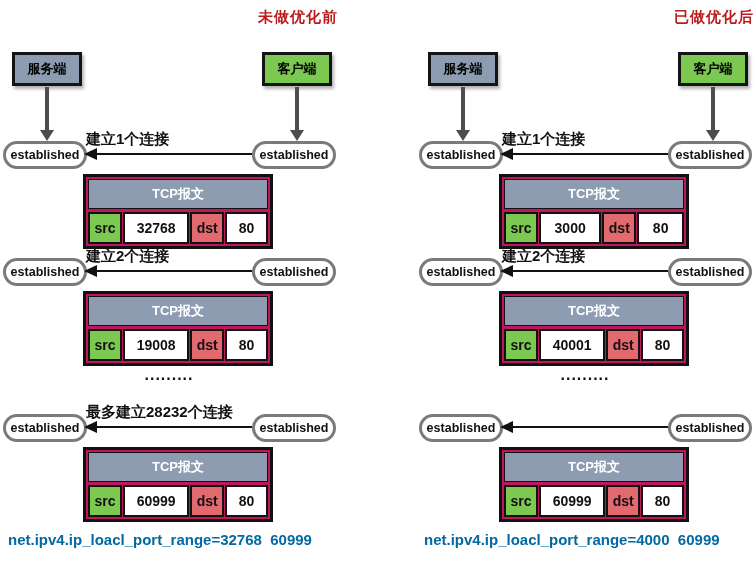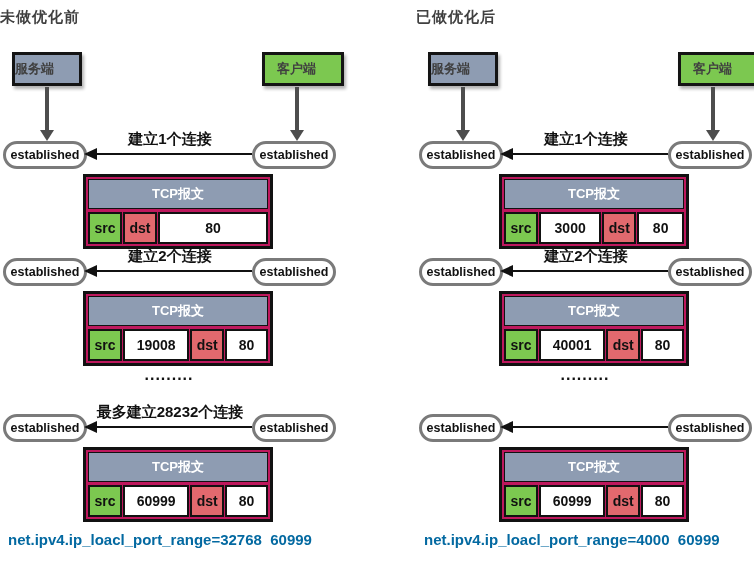--- a/index.html
+++ b/index.html
@@ -13,46 +13,46 @@
   html,body{margin:0;padding:0;}
   body{
     width:754px;height:561px;position:relative;background:#ffffff;
     font-family:"Liberation Sans", sans-serif;color:var(--ink);
     overflow:hidden;
   }
   .panel{position:absolute;top:0;width:338px;height:561px;}
   #panel-0{left:0;}
   #panel-1{left:416px;}
   .ptitle{
-    position:absolute;top:8px;left:0;width:100%;text-align:left;
-    font-size:15px;font-weight:bold;color:#404040;letter-spacing:1px;
+    position:absolute;top:8px;left:0;width:100%;text-align:right;
+    font-size:15px;font-weight:bold;color:#b91c1c;letter-spacing:1px;
   }
   .node{
     position:absolute;top:52px;width:64px;height:28px;
-    border:3px solid #141414;color:#404040;font-weight:bold;font-size:13px;
-    line-height:28px;
+    border:3px solid #141414;color:#000000;font-weight:bold;font-size:13px;
+    text-align:center;line-height:28px;
     box-shadow:2px 3px 3px rgba(0,0,0,0.30);
   }
   .server{left:12px;background:var(--header_blue);}
-  .client{left:262px;background:var(--green);padding-left:12px;}
+  .client{left:262px;background:var(--green);}
   .varrow{position:absolute;top:87px;width:14px;height:54px;}
   .va-server{left:40px;}
   .va-client{left:290px;}
   .varrow .stem{width:4px;height:43px;background:var(--arrow_gray);margin:0 auto;}
   .varrow .vhead{
     width:0;height:0;margin:0 auto;
     border-left:7px solid transparent;border-right:7px solid transparent;
     border-top:11px solid var(--arrow_gray);
   }
   .conn{position:absolute;left:0;width:338px;height:118px;}
   .r1{top:130px;}
   .r2{top:247px;}
   .r3{top:403px;}
   .clabel{
-    position:absolute;top:0;left:86px;width:168px;text-align:center;
+    position:absolute;top:0;left:86px;width:168px;
     font-size:15px;font-weight:bold;color:#111;white-space:nowrap;
   }
   .oval{
     position:absolute;top:11px;width:78px;height:22px;
     border:3px solid var(--oval_border);border-radius:14px;background:#fff;
     text-align:center;font-weight:bold;font-size:12.5px;line-height:22px;color:#111;
   }
   .oval.o-left{left:3px;}
   .oval.o-right{left:252px;}
   .hline{position:absolute;top:23px;left:94px;width:158px;height:2px;background:#111;}
@@ -112,20 +112,21 @@
   <div class="conn r1">
     <div class="clabel">建立1个连接</div>
     <div class="oval o-left">established</div>
     <div class="oval o-right">established</div>
     <div class="hline"></div>
     <div class="hhead"></div>
     <div class="tcp">
       <div class="tcp-h">TCP报文</div>
       <div class="tcp-r">
         <div class="cell c-src">src</div>
+        <div class="cell c-sport">32768</div>
         <div class="cell c-dst">dst</div>
         <div class="cell c-dport">80</div>
       </div>
     </div>
   </div>
 
   <div class="conn r2">
     <div class="clabel">建立2个连接</div>
     <div class="oval o-left">established</div>
     <div class="oval o-right">established</div>

